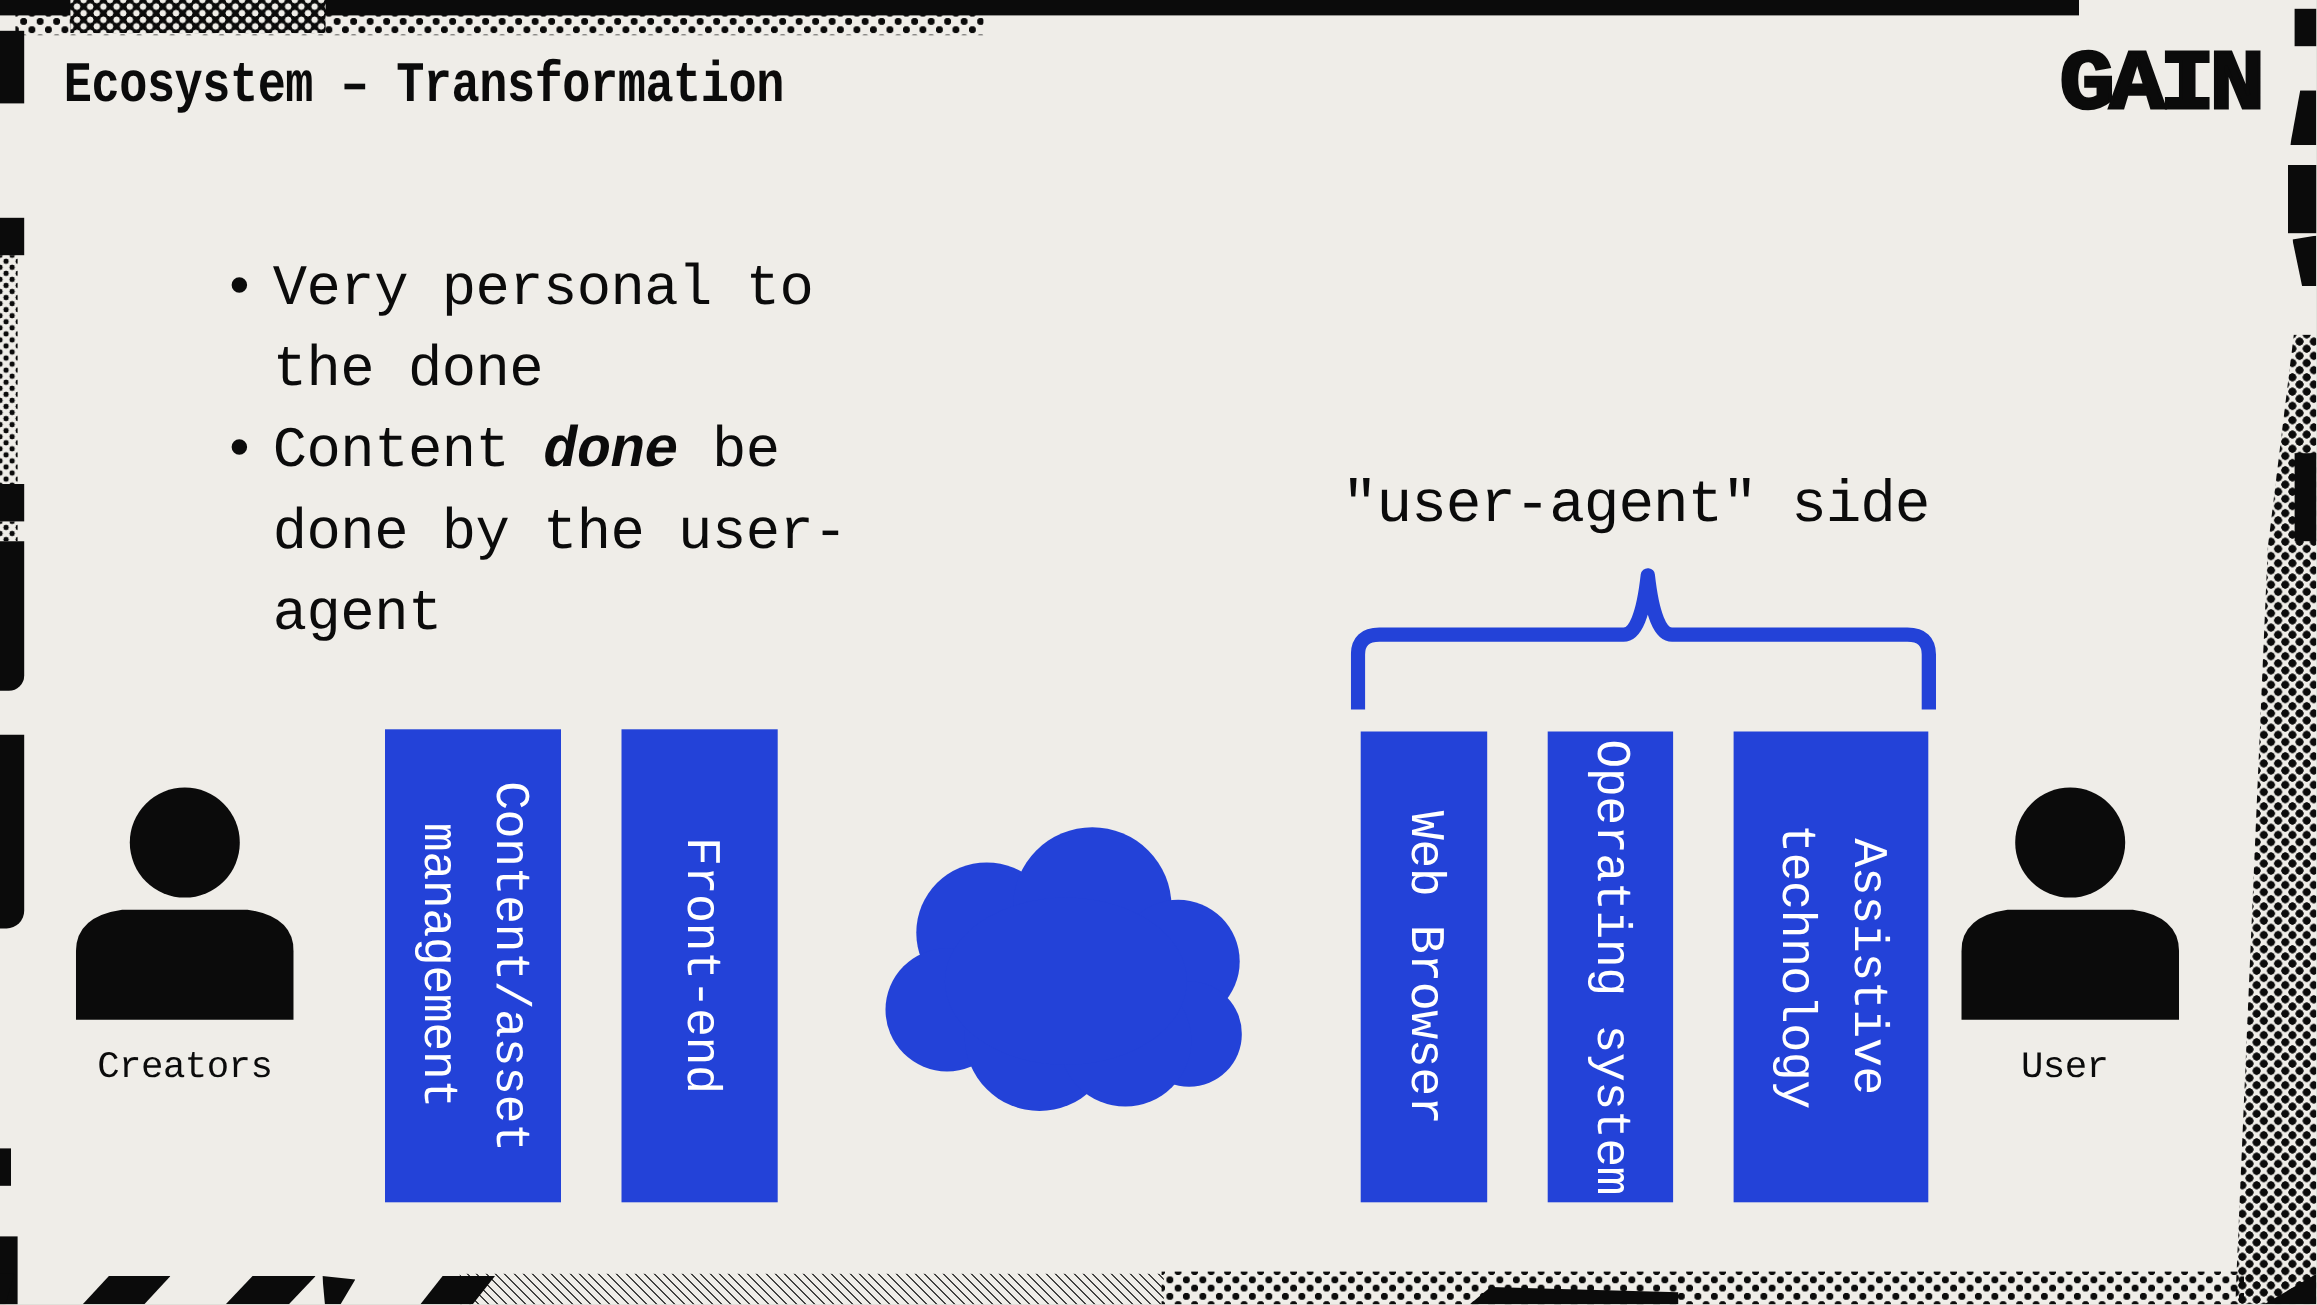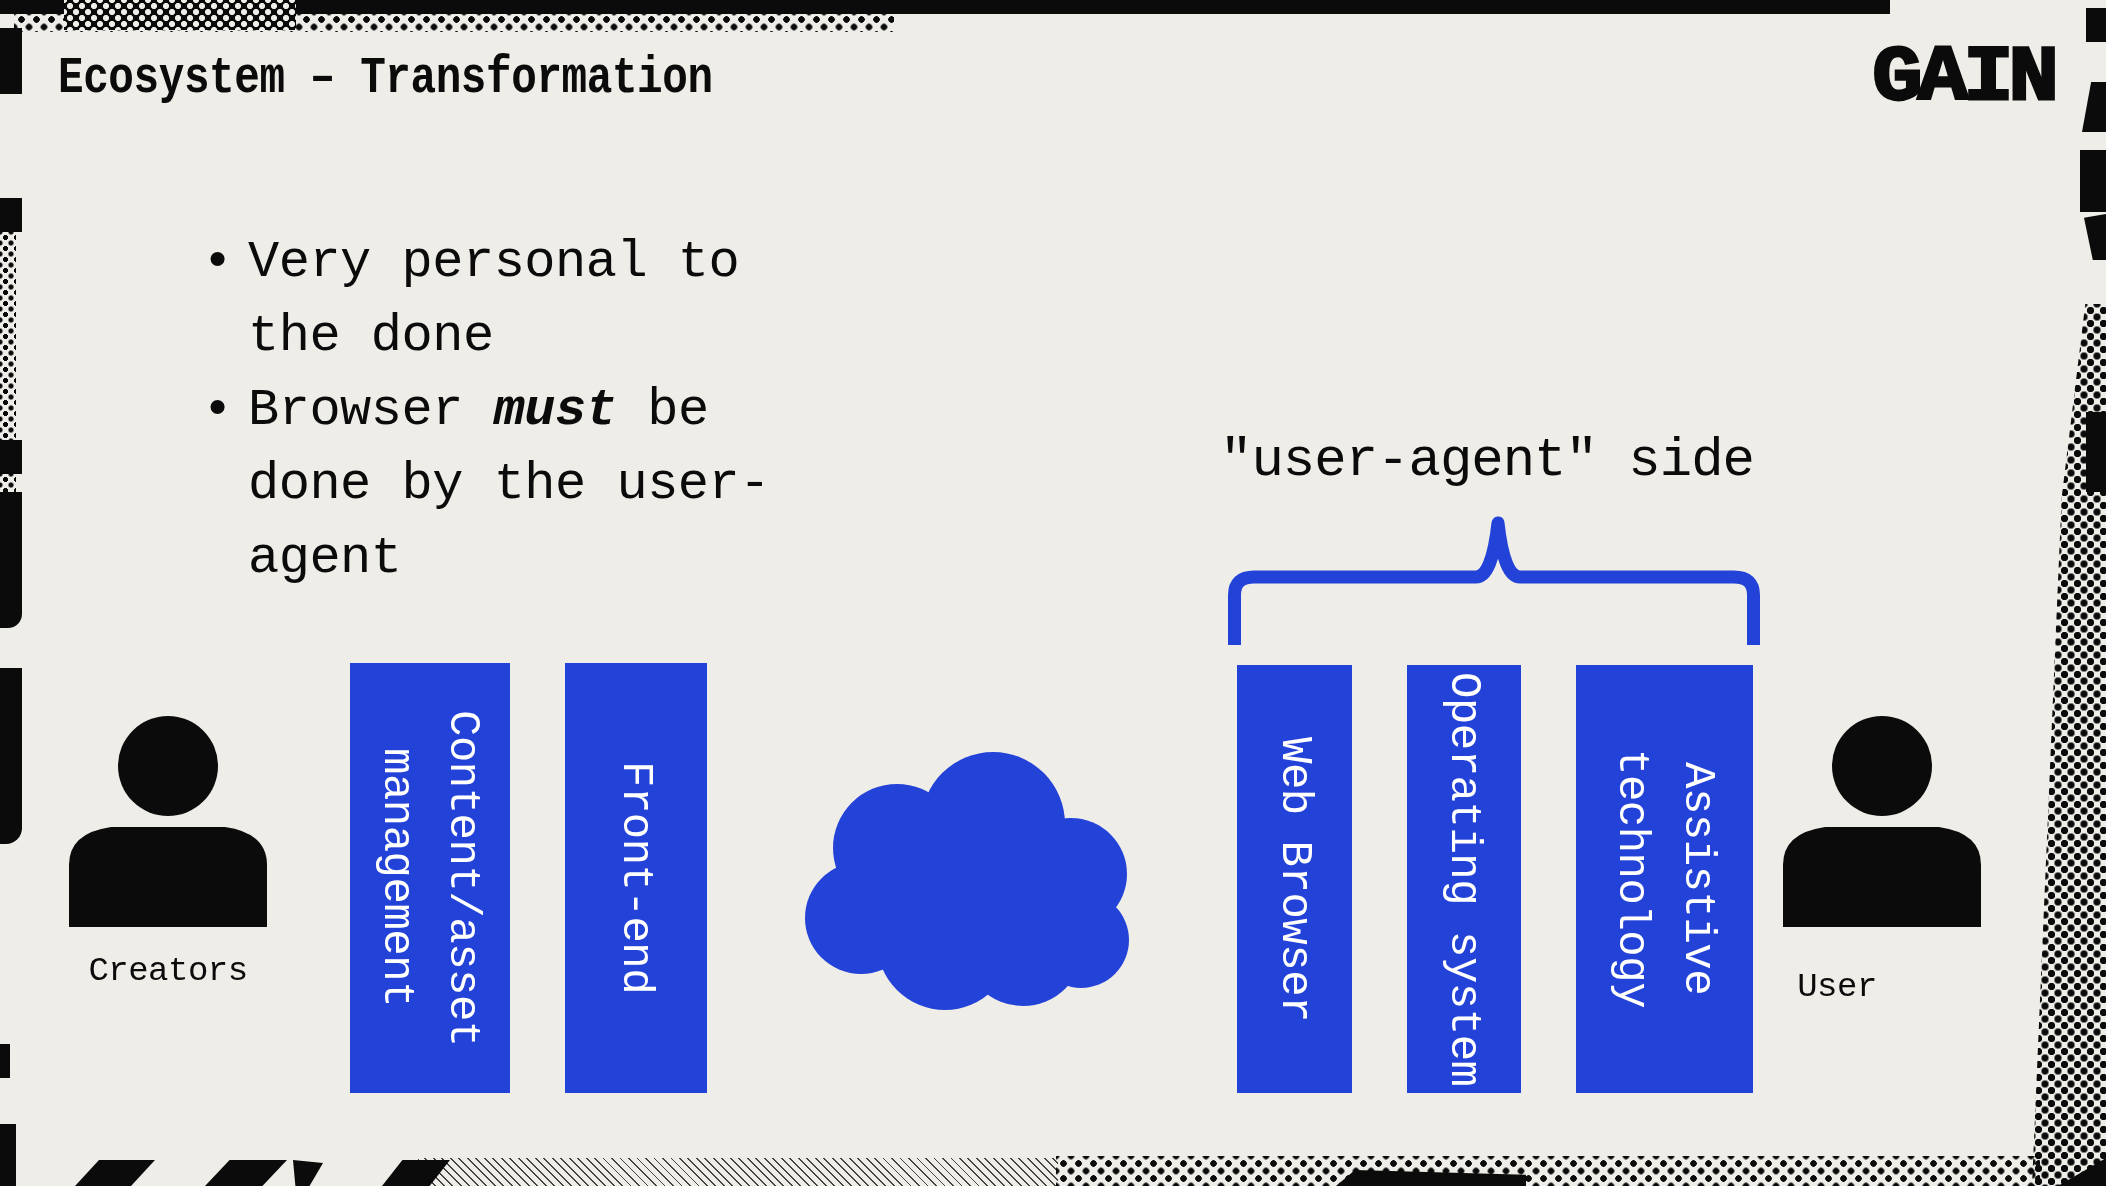--- a/index.html
+++ b/index.html
@@ -156,21 +156,21 @@
   <h1 class="abs title" style="margin:0;">Ecosystem – Transformation</h1>
   <div class="abs logo">GAIN</div>
 
   <ul class="abs bullets">
     <li>
       <span class="bullet-marker">•</span>
       <span>Very personal to the done</span>
     </li>
     <li>
       <span class="bullet-marker">•</span>
-      <span>Browser </span><span class="emph">must</span><span> be done by the user-agent</span>
+      <span>Content </span><span class="emph">done</span><span> be done by the user-agent</span>
     </li>
   </ul>
 
   <div class="abs brace-label">"user-agent" side</div>
   <svg class="abs" style="left:1228px;top:515px;" width="532" height="132" viewBox="0 0 532 132">
     <path d="M6.5,130 V80 Q6.5,62 26,62 H248 Q264,62 270,8 Q276,62 292,62 H506 Q525.5,62 525.5,80 V130" fill="none" stroke="#2342d8" stroke-width="13" stroke-linejoin="round"></path>
   </svg>
 
   <svg class="abs" style="left:69px;top:715px;" width="198" height="213" viewBox="0 0 198 213">
     <circle cx="99" cy="51" r="50" fill="#0b0b0b"></circle>
@@ -207,15 +207,15 @@
   </div>
   <div class="abs bar" style="left:1576px;top:665px;width:177px;height:428px;">
     <span class="bar-label">Assistive
 technology</span>
   </div>
 
   <svg class="abs" style="left:1783px;top:715px;" width="198" height="213" viewBox="0 0 198 213">
     <circle cx="99" cy="51" r="50" fill="#0b0b0b"></circle>
     <path d="M0,212 L0,150 Q0,118 42,112 L156,112 Q198,118 198,150 L198,212 Z" fill="#0b0b0b"></path>
   </svg>
-  <div class="abs person-label" style="left:1738px;top:952px;margin-top:16px;">User</div>
+  <div class="abs person-label" style="left:1778px;top:952px;">User</div>
 
 </div>
 
 </body></html>

